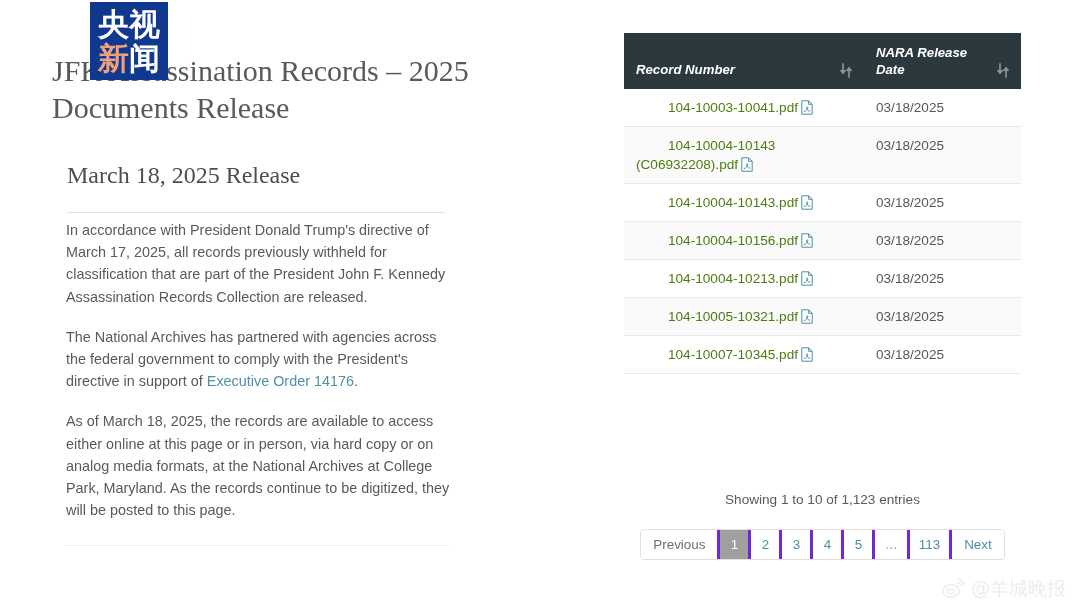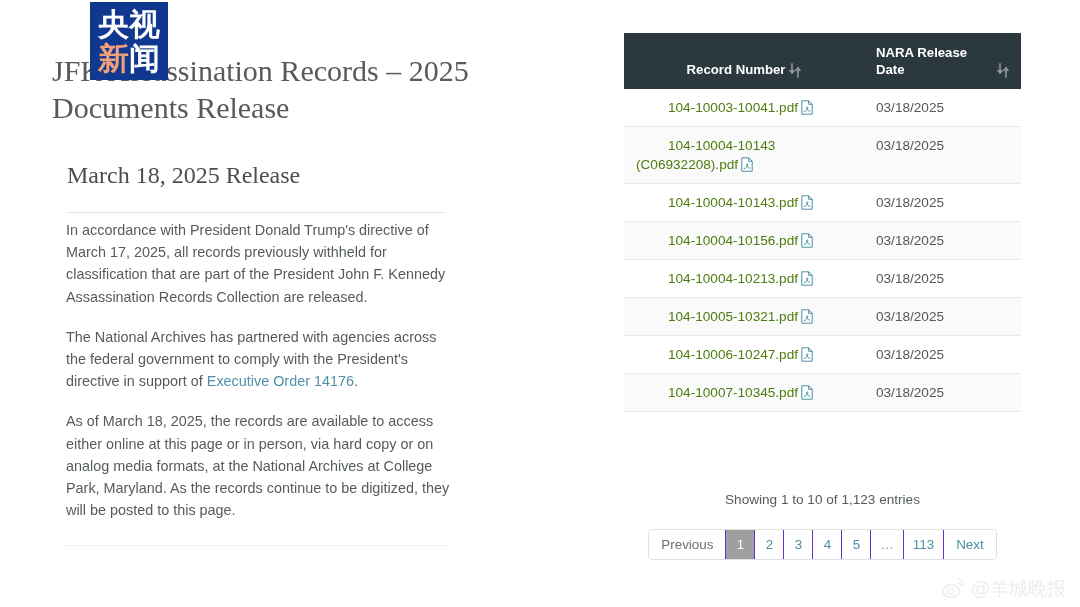--- a/index.html
+++ b/index.html
@@ -139,22 +139,23 @@
     height: 34px;
     position: relative;
     box-sizing: border-box;
   }
   th.col-record { width: 240px; }
   th.col-date   { width: 157px; }
 
   .th-inner {
     display: flex;
     align-items: flex-end;
-    justify-content: center;
+    justify-content: space-between;
     gap: 4px;
+    font-style: italic;
   }
   .th-label { line-height: 17px; }
   .sort-icon {
     flex: 0 0 auto;
     width: 12px;
     height: 15px;
     opacity: .62;
     display: block;
   }
 
@@ -210,21 +211,21 @@
     border: 1px solid #e0e0e0;
     border-radius: 4px;
     overflow: hidden;
     background: #ffffff;
   }
   .pager .pg {
     font-family: "Liberation Sans", sans-serif;
     font-size: 13.4px;
     color: #4c8fa5;
     padding: 6px 9px;
-    border-right: 1px solid #6d28d9;
+    border-right: 3px solid #6d28d9;
     background: #ffffff;
     line-height: 17px;
     text-align: center;
     min-width: 10px;
   }
   .pager .pg:last-child { border-right: none; }
   .pager .pg.prev { color: #6e6e6e; padding: 6px 12px; }
   .pager .pg.next { padding: 6px 12px; }
   .pager .pg.active {
     background: #9f9f9f;
@@ -349,28 +350,20 @@
         </tr>
         <tr>
           <td class="cell-record"><a href="#">104-10005-10321.pdf</a><svg class="pdf-icon" viewBox="0 0 12 15" aria-hidden="true">
               <path d="M0.8 0.8 H7.6 L11.2 4.3 V14.2 H0.8 Z" fill="#ffffff" stroke="#4c8fa5" stroke-width="1"></path>
               <path d="M7.6 0.8 V4.3 H11.2" fill="none" stroke="#4c8fa5" stroke-width="1"></path>
               <path d="M3.2 11.6 c2.2 -0.7 3.6 -2.6 3.6 -4.1 c0 -0.8 -0.9 -0.9 -1.1 -0.2 c-0.4 1.5 1.3 3.9 3.1 3.9" fill="none" stroke="#4c8fa5" stroke-width="1" stroke-linecap="round"></path>
             </svg></td>
           <td class="cell-date">03/18/2025</td>
         </tr>
         <tr>
-          <td class="cell-record"><a href="#">104-10006-10247.pdf</a><svg class="pdf-icon" viewBox="0 0 12 15" aria-hidden="true">
-              <path d="M0.8 0.8 H7.6 L11.2 4.3 V14.2 H0.8 Z" fill="#ffffff" stroke="#4c8fa5" stroke-width="1"></path>
-              <path d="M7.6 0.8 V4.3 H11.2" fill="none" stroke="#4c8fa5" stroke-width="1"></path>
-              <path d="M3.2 11.6 c2.2 -0.7 3.6 -2.6 3.6 -4.1 c0 -0.8 -0.9 -0.9 -1.1 -0.2 c-0.4 1.5 1.3 3.9 3.1 3.9" fill="none" stroke="#4c8fa5" stroke-width="1" stroke-linecap="round"></path>
-            </svg></td>
-          <td class="cell-date">03/18/2025</td>
-        </tr>
-        <tr>
           <td class="cell-record"><a href="#">104-10007-10345.pdf</a><svg class="pdf-icon" viewBox="0 0 12 15" aria-hidden="true">
               <path d="M0.8 0.8 H7.6 L11.2 4.3 V14.2 H0.8 Z" fill="#ffffff" stroke="#4c8fa5" stroke-width="1"></path>
               <path d="M7.6 0.8 V4.3 H11.2" fill="none" stroke="#4c8fa5" stroke-width="1"></path>
               <path d="M3.2 11.6 c2.2 -0.7 3.6 -2.6 3.6 -4.1 c0 -0.8 -0.9 -0.9 -1.1 -0.2 c-0.4 1.5 1.3 3.9 3.1 3.9" fill="none" stroke="#4c8fa5" stroke-width="1" stroke-linecap="round"></path>
             </svg></td>
           <td class="cell-date">03/18/2025</td>
         </tr>
       </tbody>
   </table>
 </div>

